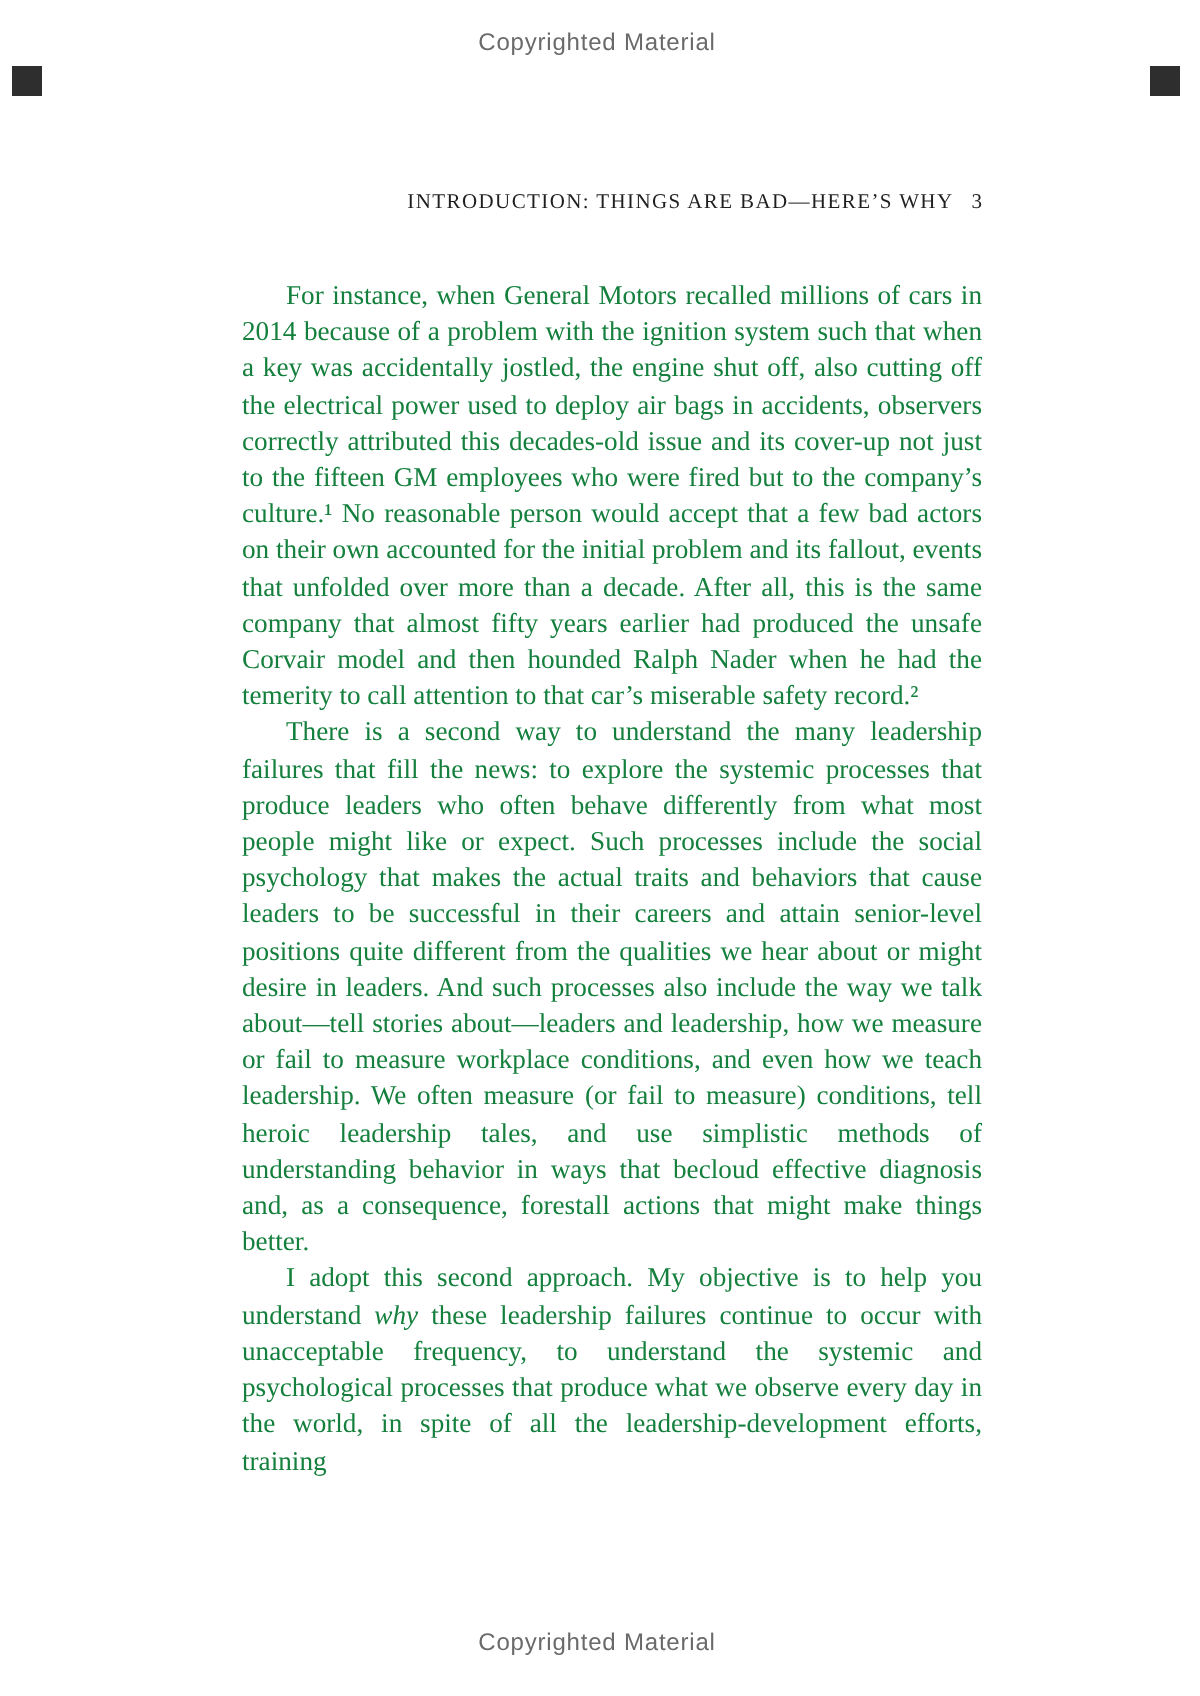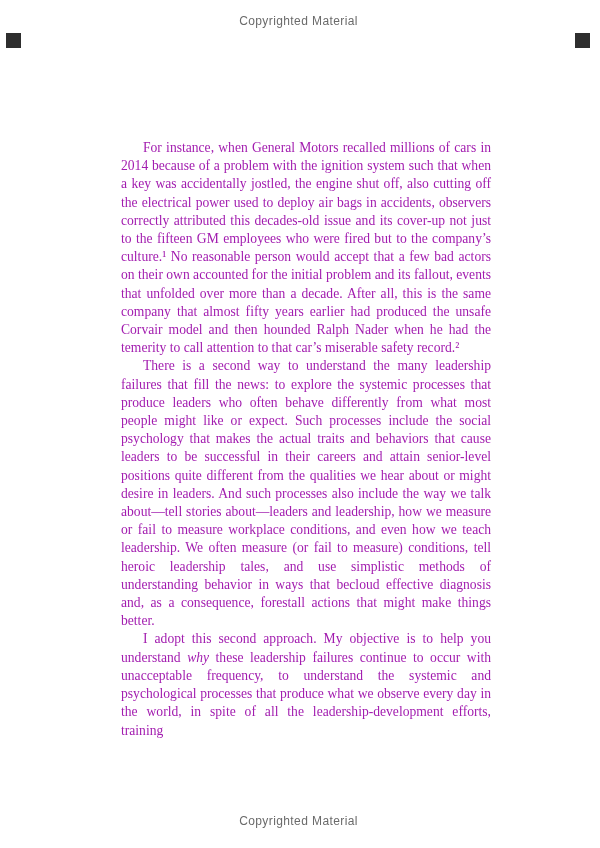--- a/index.html
+++ b/index.html
@@ -50,21 +50,21 @@
   }
   .running-header .pagenum {
     margin-left: 9px;
     letter-spacing: 0;
   }
   .textblock {
     position: absolute;
     top: 139px;
     left: 121px;
     width: 370px;
-    color: #a21caf;
+    color: #15803d;
     font-size: 13.6px;
     line-height: 18.2px;
     text-align: justify;
   }
   .textblock p {
     margin: 0;
     padding: 0;
     text-indent: 22px;
   }
   .textblock em {
@@ -73,20 +73,23 @@
 </head>
 <body>
 
 <div class="page">
 
   <div class="crop-mark left"></div>
   <div class="crop-mark right"></div>
 
   <div class="watermark top">Copyrighted Material</div>
 
+  <div class="running-header">
+    <span>INTRODUCTION: THINGS ARE BAD—HERE’S WHY</span><span class="pagenum">3</span>
+  </div>
 
   <div class="textblock">
     <p>For instance, when General Motors recalled millions of cars in 2014 because of a problem with the ignition system such that when a key was accidentally jostled, the engine shut off, also cutting off the electrical power used to deploy air bags in accidents, observers correctly attributed this decades-old issue and its cover-up not just to the fifteen GM employees who were fired but to the company’s culture.¹ No reasonable person would accept that a few bad actors on their own accounted for the initial problem and its fallout, events that unfolded over more than a decade. After all, this is the same company that almost fifty years earlier had produced the unsafe Corvair model and then hounded Ralph Nader when he had the temerity to call attention to that car’s miserable safety record.²</p>
     <p>There is a second way to understand the many leadership failures that fill the news: to explore the systemic processes that produce leaders who often behave differently from what most people might like or expect. Such processes include the social psychology that makes the actual traits and behaviors that cause leaders to be successful in their careers and attain senior-level positions quite different from the qualities we hear about or might desire in leaders. And such processes also include the way we talk about—tell stories about—leaders and leadership, how we measure or fail to measure workplace conditions, and even how we teach leadership. We often measure (or fail to measure) conditions, tell heroic leadership tales, and use simplistic methods of understanding behavior in ways that becloud effective diagnosis and, as a consequence, forestall actions that might make things better.</p>
     <p><span>I adopt this second approach. My objective is to help you understand </span><em>why</em><span> these leadership failures continue to occur with unacceptable frequency, to understand the systemic and psychological processes that produce what we observe every day in the world, in spite of all the leadership-development efforts, training</span></p>
   </div>
 
   <div class="watermark bottom">Copyrighted Material</div>
 
 </div>

